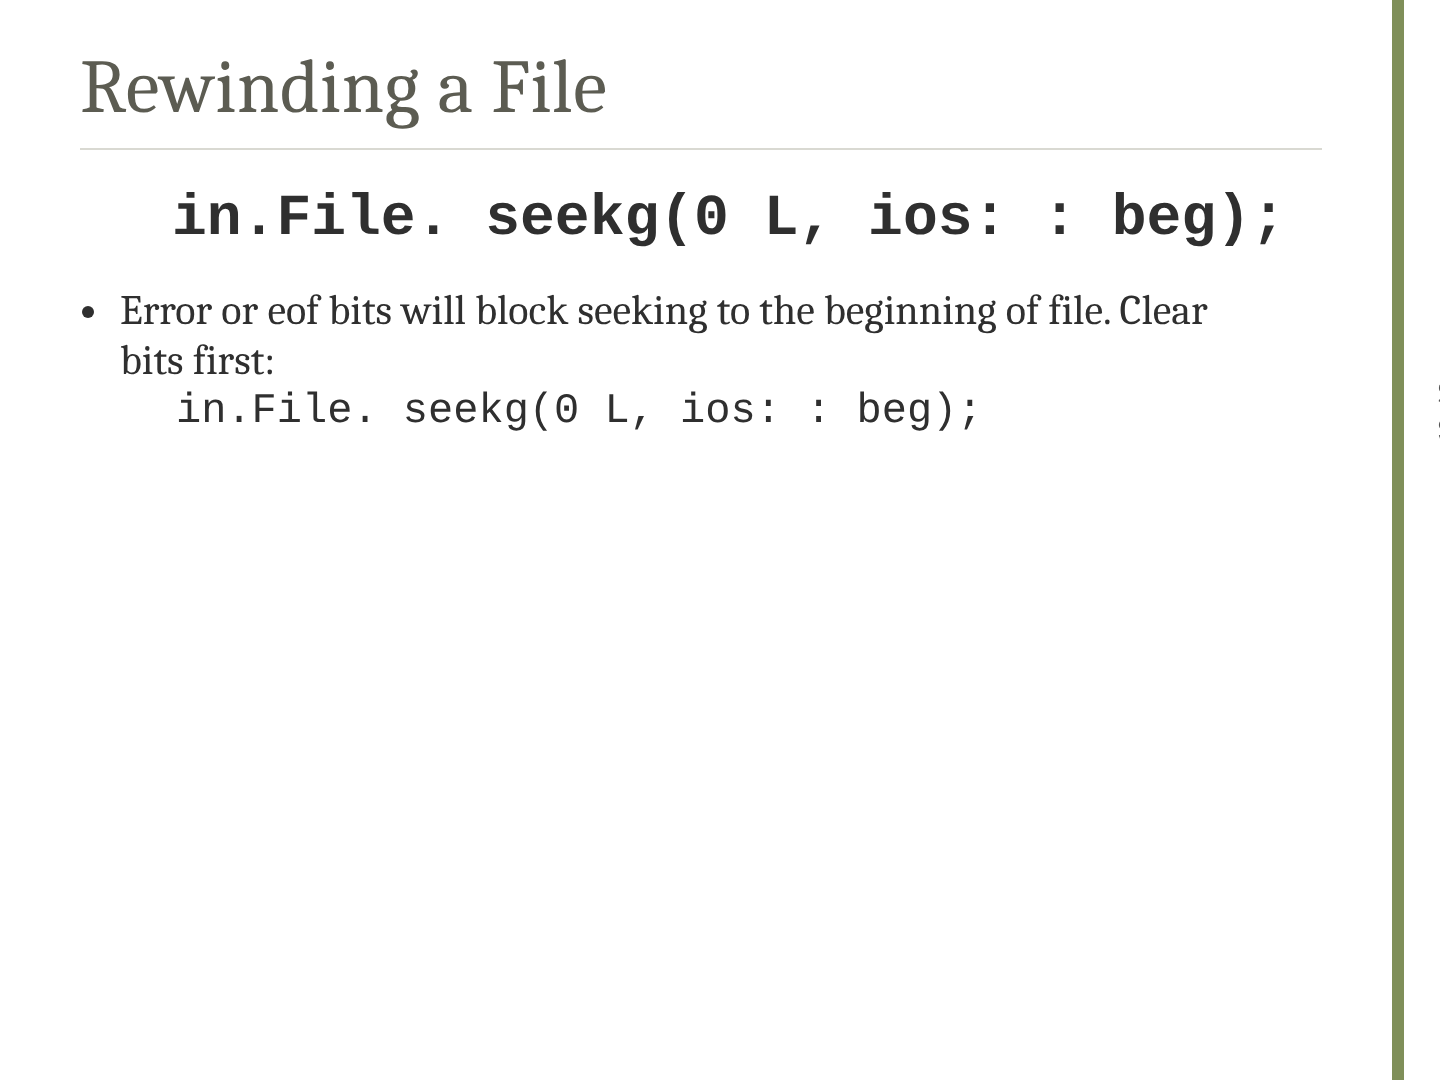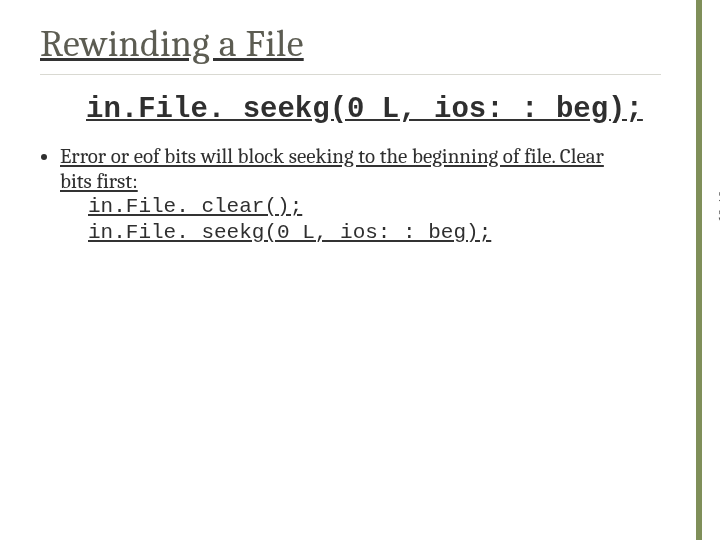--- a/index.html
+++ b/index.html
@@ -11,21 +11,20 @@
     font-family: Cambria, Georgia, 'Times New Roman', serif;
     color: #333;
     overflow: hidden;
   }
   .slide {
     position: relative;
     width: 720px;
     height: 456px;
     box-sizing: border-box;
     padding: 22px 59px 0 40px;
-    text-decoration: underline;
   }
   .accent-bar {
     position: absolute;
     top: 0;
     right: 18px;
     width: 6px;
     height: 540px;
     background: #7f8f59; 
   }
   .title {
@@ -87,19 +86,18 @@
 
   <h1 class="title">Rewinding a File</h1>
   <hr class="rule">
 
 
   <div class="code-big">in.File. seekg(0 L, ios: : beg);</div>
 
   <ul class="body">
     <li>
       <span>Error or eof bits will block seeking to the beginning of file. Clear bits first:</span>
-      <span class="indent code-small">in.File. clear();</span>
       <span class="indent code-small">in.File. seekg(0 L, ios: : beg);</span>
     </li>
   </ul>
 
   <div class="side-number">13-49</div>
 </div>
 
 </body></html>

